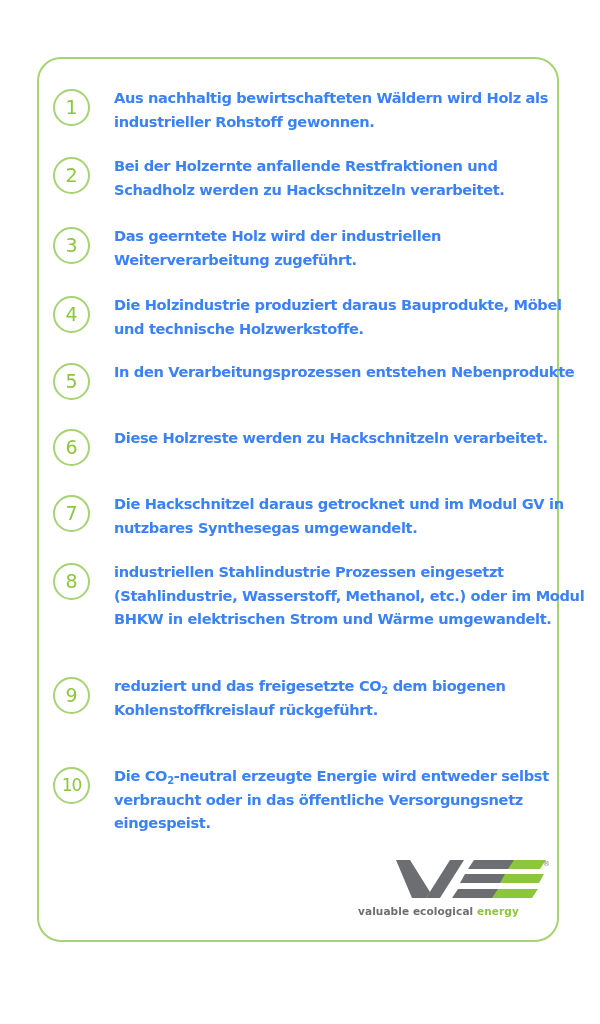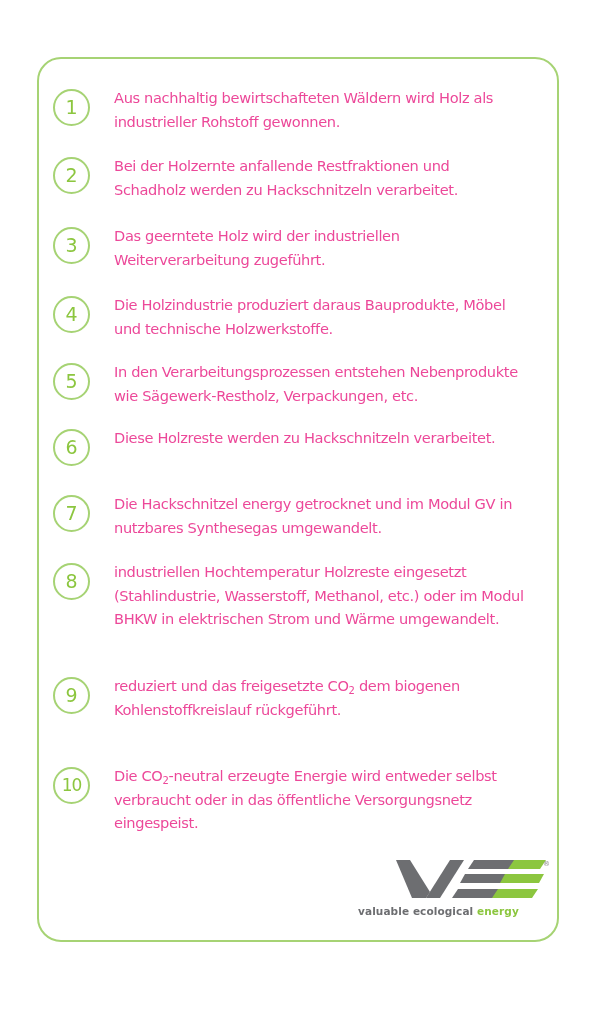--- a/index.html
+++ b/index.html
@@ -49,22 +49,23 @@
       font-size: 17px;
       letter-spacing: -1px;
     }
     .txt {
       position: absolute;
       left: 61px;
       top: -3px;
       width: 450px;
       font-size: 14.6px;
       line-height: 23.5px;
-      color: #ec4899;
+      color: #3b82f6;
       letter-spacing: -0.35px;
+      font-weight: bold;
     }
     .txt .line { display: block; white-space: nowrap; }
     sub { font-size: 10px; vertical-align: -3px; line-height: 0; }
 
     .logo {
       position: absolute;
       left: 356px;
       top: 858px;
       width: 200px;
       height: 70px;
@@ -125,43 +126,42 @@
     <div class="txt">
       <span class="line">Die Holzindustrie produziert daraus Bauprodukte, Möbel</span>
       <span class="line">und technische Holzwerkstoffe.</span>
     </div>
   </div>
 
   <div class="step" style="top:304px;">
     <div class="num">5</div>
     <div class="txt">
       <span class="line">In den Verarbeitungsprozessen entstehen Nebenprodukte</span>
-      <span class="line">wie Sägewerk-Restholz, Verpackungen, etc.</span>
     </div>
   </div>
 
   <div class="step" style="top:370px;">
     <div class="num">6</div>
     <div class="txt">
       <span class="line">Diese Holzreste werden zu Hackschnitzeln verarbeitet.</span>
     </div>
   </div>
 
   <div class="step" style="top:436px;">
     <div class="num">7</div>
     <div class="txt">
-      <span class="line">Die Hackschnitzel energy getrocknet und im Modul GV in</span>
+      <span class="line">Die Hackschnitzel daraus getrocknet und im Modul GV in</span>
       <span class="line">nutzbares Synthesegas umgewandelt.</span>
     </div>
   </div>
 
   <div class="step" style="top:504px;">
     <div class="num">8</div>
     <div class="txt">
-      <span class="line">industriellen Hochtemperatur Holzreste eingesetzt</span>
+      <span class="line">industriellen Stahlindustrie Prozessen eingesetzt</span>
       <span class="line">(Stahlindustrie, Wasserstoff, Methanol, etc.) oder im Modul</span>
       <span class="line">BHKW in elektrischen Strom und Wärme umgewandelt.</span>
     </div>
   </div>
 
   <div class="step" style="top:618px;">
     <div class="num">9</div>
     <div class="txt">
       <span class="line"><span>reduziert und das freigesetzte CO</span><sub>2</sub><span> dem biogenen</span></span>
       <span class="line">Kohlenstoffkreislauf rückgeführt.</span>

